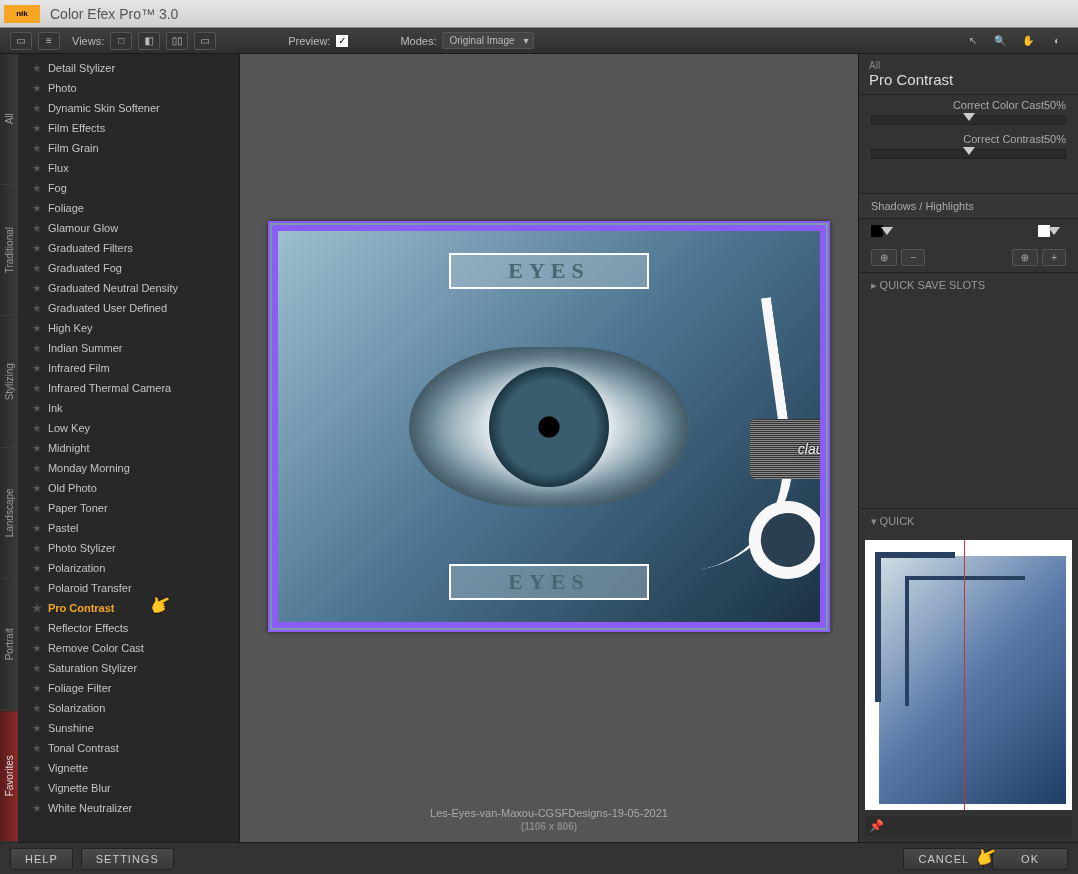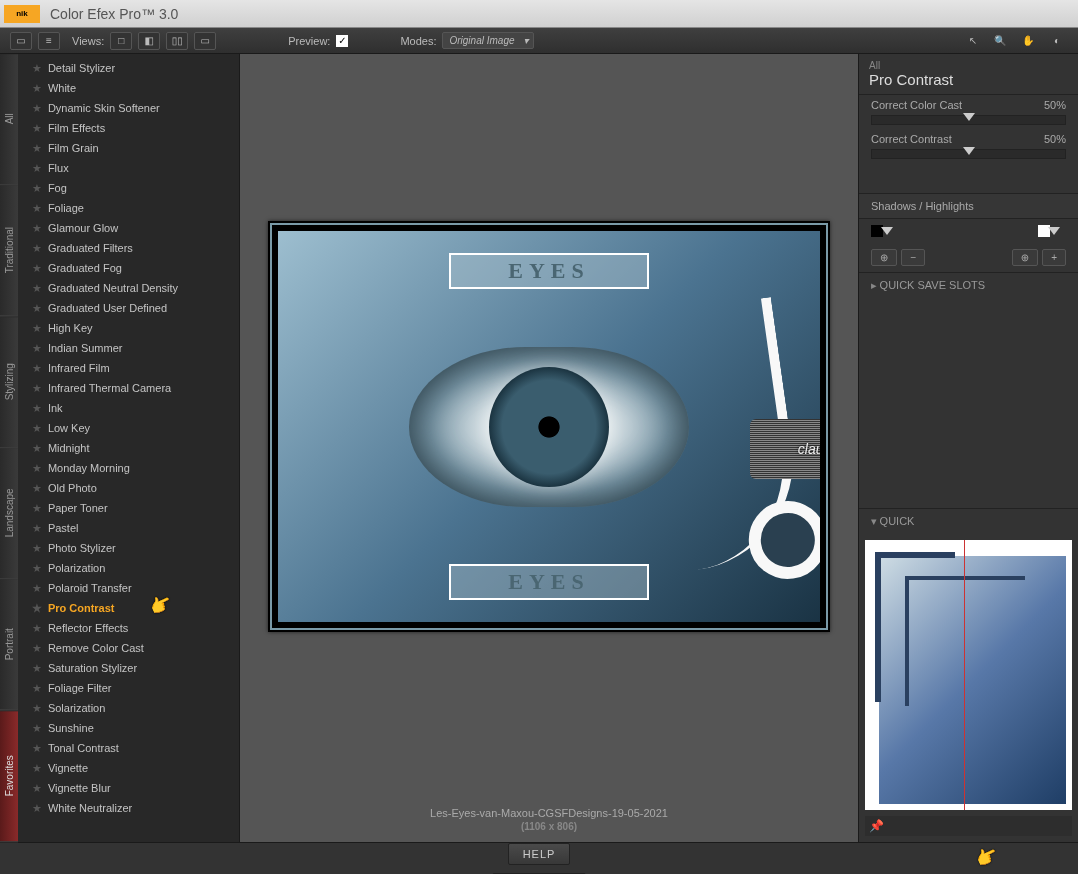--- a/index.html
+++ b/index.html
@@ -3,72 +3,72 @@
 <meta charset="utf-8">
 <style>
   * { box-sizing: border-box; margin: 0; padding: 0; font-family: Arial, Helvetica, sans-serif; }
   html, body { width: 1078px; height: 874px; background: #3a3a3a; overflow: hidden; }
   .window { width: 1078px; height: 874px; background: #3a3a3a; display:flex; flex-direction:column; }
   .titlebar { height: 28px; background: linear-gradient(#e5e5e5,#d0d0d0); display:flex; align-items:center; padding:0 4px; border-bottom:1px solid #888; font-size:14px; color:#555; }
   .titlebar .logo { width:36px; height:18px; background:#f6a623; margin-right:10px; display:flex; align-items:center; justify-content:center; font-size:8px; font-weight:bold; color:#000; }
   .toolbar { height:26px; background:linear-gradient(#3f3f3f,#2f2f2f); border-bottom:1px solid #1a1a1a; display:flex; align-items:center; font-size:11px; color:#bbb; padding:0 10px; gap:12px; }
   .toolbar .group { display:flex; align-items:center; gap:6px; }
   .tb-btn { width:22px; height:18px; background:#333; border:1px solid #555; border-radius:2px; display:flex; align-items:center; justify-content:center; font-size:10px; cursor:pointer; color:#bbb;}
-  .tb-select { background:#444; border:1px solid #555; color:#bbb; font-size:10px; padding:2px 18px 2px 6px; border-radius:2px; position:relative;font-style:italic;}
+  .tb-select { background:#444; border:1px solid #555; color:#bbb; font-size:10px; padding:2px 18px 2px 6px; border-radius:2px; position:relative;}
   .tb-select::after{content:"▾"; position:absolute; right:4px;}
   .checkbox { width:12px; height:12px; background:#fff; display:inline-flex; align-items:center; justify-content:center; font-size:10px; color:#000;}
   .main { flex:1; display:flex; min-height:0; }
   .vtabs { width:18px; background:#2a2a2a; display:flex; flex-direction:column; }
   .vtab { flex:1; writing-mode:vertical-rl; transform:rotate(180deg); display:flex; align-items:center; justify-content:center; font-size:10px; color:#999; border-top:1px solid #444; background:linear-gradient(90deg,#3a3a3a,#2a2a2a); cursor:pointer;}
   .vtab.fav { background:linear-gradient(90deg,#8a2a2a,#5a1a1a); color:#ddd;}
   .sidebar { width:222px; background:#282828; border-right:1px solid #1a1a1a; overflow-y:auto; padding:4px 0; position:relative;}
   .sidebar::-webkit-scrollbar{width:16px;} .sidebar::-webkit-scrollbar-thumb{background:#555;border-radius:3px;} .sidebar::-webkit-scrollbar-track{background:#2a2a2a;}
   .filter-item { display:flex; align-items:center; padding:2px 6px 2px 14px; font-size:11px; color:#c4c4c4; height:20px; cursor:pointer; gap:6px;}
   .filter-item .star { color:#555; font-size:11px; }
   .filter-item.active { color:#f6a623; font-weight:bold; }
   .pointer-cursor { position:absolute; left:132px; font-size:18px; transform:rotate(-25deg); text-shadow:0 0 2px #000;}
   .content { flex:1; background:#555; display:flex; flex-direction:column; align-items:center; padding:10px; position:relative;}
   .canvas-wrap { flex:1; display:flex; align-items:center; justify-content:center; position:relative; width:100%;}
-  .canvas { width:562px; height:411px; background:#000000; padding:10px; box-shadow:0 0 4px rgba(0,0,0,.6); position:relative;}
+  .canvas { width:562px; height:411px; background:#8b5cf6; padding:10px; box-shadow:0 0 4px rgba(0,0,0,.6); position:relative;}
   .art { width:100%; height:100%; background:linear-gradient(135deg,#9dbecf,#4b7390,#1a3344); position:relative; outline:2px solid #7a9aa8; outline-offset:6px; overflow:hidden;}
   .eye { position:absolute; top:50%; left:50%; transform:translate(-50%,-50%); width:280px; height:160px; border-radius:50%/60%; background:radial-gradient(ellipse at center,#dfe7ea 30%,#7a98a8 60%,#2d4752 100%); box-shadow:inset 0 0 40px #2a3d47;}
   .iris { position:absolute; top:50%; left:50%; transform:translate(-50%,-50%); width:120px; height:120px; border-radius:50%; background:radial-gradient(circle,#000 12%,#3a5d6e 13% 55%,#1c3542 70%); box-shadow:0 0 20px rgba(255,255,255,.3);}
   .eyetext { position:absolute; left:50%; transform:translateX(-50%); width:200px; height:36px; border:2px solid #fff; background:rgba(180,200,210,.4); display:flex; align-items:center; justify-content:center; font-size:22px; font-weight:bold; color:#4a6672; letter-spacing:6px; font-family:Georgia,serif;}
   .eyetext.top{ top:22px; } .eyetext.bot{ bottom:22px;}
   .swing { position:absolute; right:30px; top:80px; width:220px; height:260px; border-right:10px solid #f8f8f8; border-radius:0 0 110px 0; transform:rotate(-8deg);}
   .swing::after{ content:""; position:absolute; bottom:-22px; right:-32px; width:54px; height:54px; border:12px solid #f8f8f8; border-radius:50%; background:#2a4050;}
   .watermark { position:absolute; right:-70px; top:48%; width:140px; height:60px; background:repeating-linear-gradient(#333 0 1px,#888 1px 2px); border-radius:6px; display:flex; align-items:center; justify-content:center; font-size:14px; font-style:italic; color:#eee; text-shadow:0 0 3px #000;}
   .caption { color:#aaa; font-size:11px; text-align:center; margin-top:18px;}
   .caption .dim { color:#888; font-size:10px; margin-top:2px;font-weight:bold;}
   .right { width:220px; background:#333; border-left:1px solid #1a1a1a; display:flex; flex-direction:column; font-size:11px; color:#bbb;}
   .panel-head { padding:6px 10px; border-bottom:1px solid #222;}
   .panel-head .cat{ font-size:10px; color:#888;}
   .panel-head .title{ font-size:15px; color:#ddd;}
   .slider-row { padding:4px 12px; }
-  .slider-label { display:flex; justify-content:space-between; color:#aaa;}
+  .slider-label { display:flex; justify-content:flex-end; color:#aaa;}
   .slider-track { height:10px; background:#2a2a2a; margin-top:4px; position:relative; border:1px solid #222;}
   .slider-knob { position:absolute; top:-3px; left:50%; transform:translateX(-50%); width:0; height:0; border-left:6px solid transparent; border-right:6px solid transparent; border-top:8px solid #ccc;}
   .section-hdr { padding:6px 12px; color:#aaa; border-top:1px solid #222; border-bottom:1px solid #222; background:#363636;}
   .sh-row { padding:6px 12px; display:flex; justify-content:space-between; align-items:center;}
   .sh-swatch { width:12px; height:12px; background:#000;}
   .sh-swatch.w { background:#fff;}
   .cp-row{ padding:6px 12px; display:flex; gap:6px;}
   .cp-btn{ background:#3a3a3a; border:1px solid #555; color:#aaa; padding:2px 8px; font-size:10px; border-radius:2px; cursor:pointer;}
   .collapse { padding:6px 12px; color:#999; border-top:1px solid #222; cursor:pointer;}
   .collapse::before{content:"▸ "; color:#888;}
   .collapse.open::before{content:"▾ "; }
   .loupe { flex:1; display:flex; flex-direction:column; }
   .loupe-view { flex:1; margin:6px; background:#fff; position:relative; overflow:hidden;}
   .loupe-view .inner{ position:absolute; top:16px; left:14px; right:6px; bottom:6px; background:linear-gradient(135deg,#cfdde4,#5878a8,#1f3e66);}
   .loupe-view .frameA{ position:absolute; top:12px; left:10px; width:80px; height:150px; border-left:6px solid #2a4060; border-top:6px solid #2a4060;}
   .loupe-view .frameB{ position:absolute; top:36px; left:40px; width:120px; height:130px; border-left:4px solid #2a4060; border-top:4px solid #2a4060;}
   .loupe-view .cross{ position:absolute; top:0; left:48%; width:1px; height:100%; background:#cc3333;}
   .loupe-foot{ height:20px; background:#2d2d2d; margin:0 6px 6px; display:flex; align-items:center; padding:0 4px;}
   .loupe-foot .pin{ color:#999; font-size:12px;}
-  .footer { height:32px; background:#333; border-top:1px solid #1a1a1a; display:flex; align-items:center; padding:0 10px; gap:8px;flex-direction:column;}
+  .footer { height:32px; background:#333; border-top:1px solid #1a1a1a; display:flex; align-items:center; padding:0 10px; gap:8px;}
   .f-btn { background:linear-gradient(#4a4a4a,#383838); border:1px solid #222; color:#ccc; font-size:11px; padding:4px 14px; border-radius:2px; cursor:pointer; letter-spacing:1px;}
   .footer .spacer{ flex:1;}
   .pointer-ok { position:absolute; right:80px; bottom:6px; font-size:18px; transform:rotate(-25deg); text-shadow:0 0 2px #000; pointer-events:none;}
   .tb-icon{ border:none; background:transparent; width:22px;}
 </style>
 </head>
 <body>
 
 <div class="window">
 
@@ -114,21 +114,21 @@
         <div class="vtab">Portrait</div>
         <div class="vtab fav">Favorites</div>
       </div>
     <div class="sidebar" id="sidebar">
         <div class="filter-item">
           <span class="star">★</span>
           <span>Detail Stylizer</span>
         </div>
         <div class="filter-item">
           <span class="star">★</span>
-          <span>White</span>
+          <span>Photo</span>
         </div>
         <div class="filter-item">
           <span class="star">★</span>
           <span>Dynamic Skin Softener</span>
         </div>
         <div class="filter-item">
           <span class="star">★</span>
           <span>Film Effects</span>
         </div>
         <div class="filter-item">

